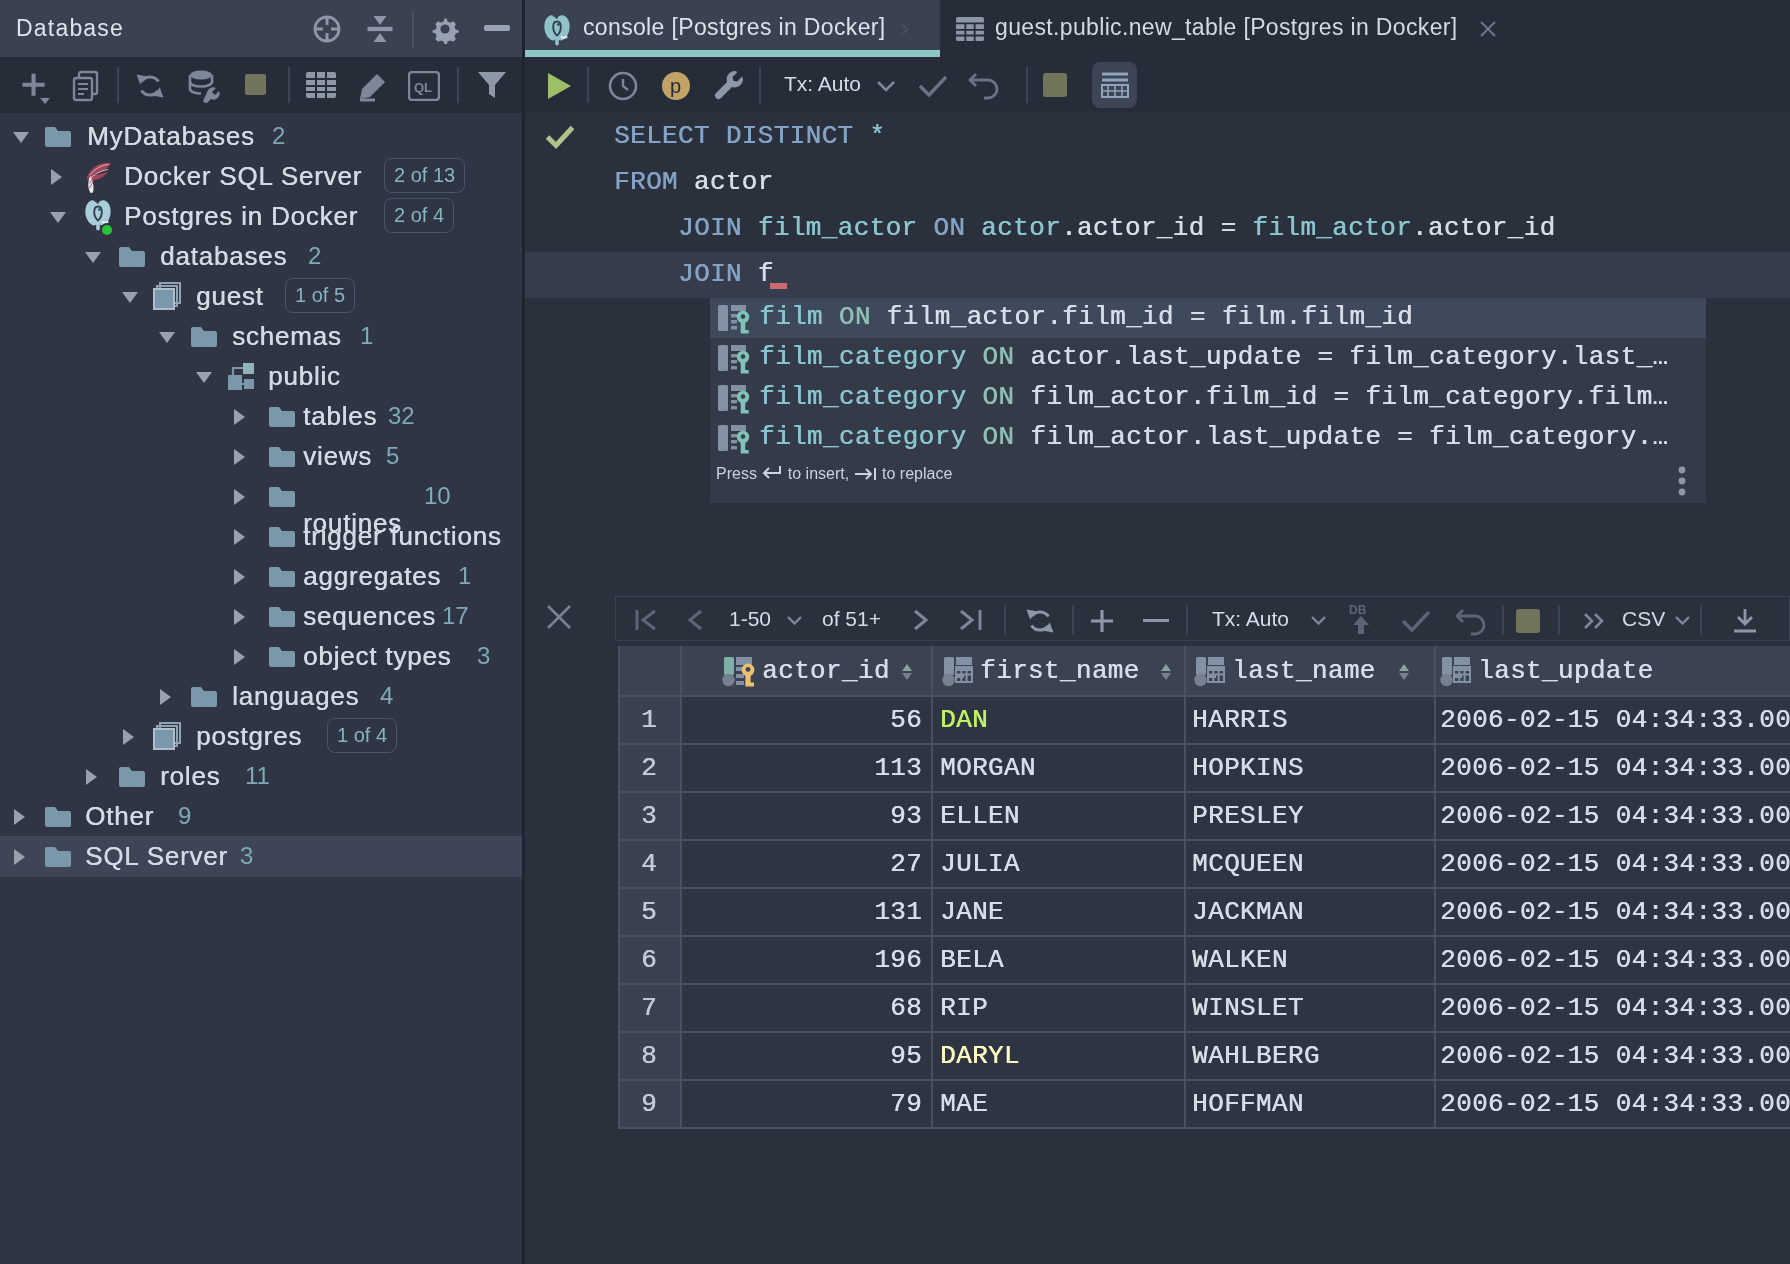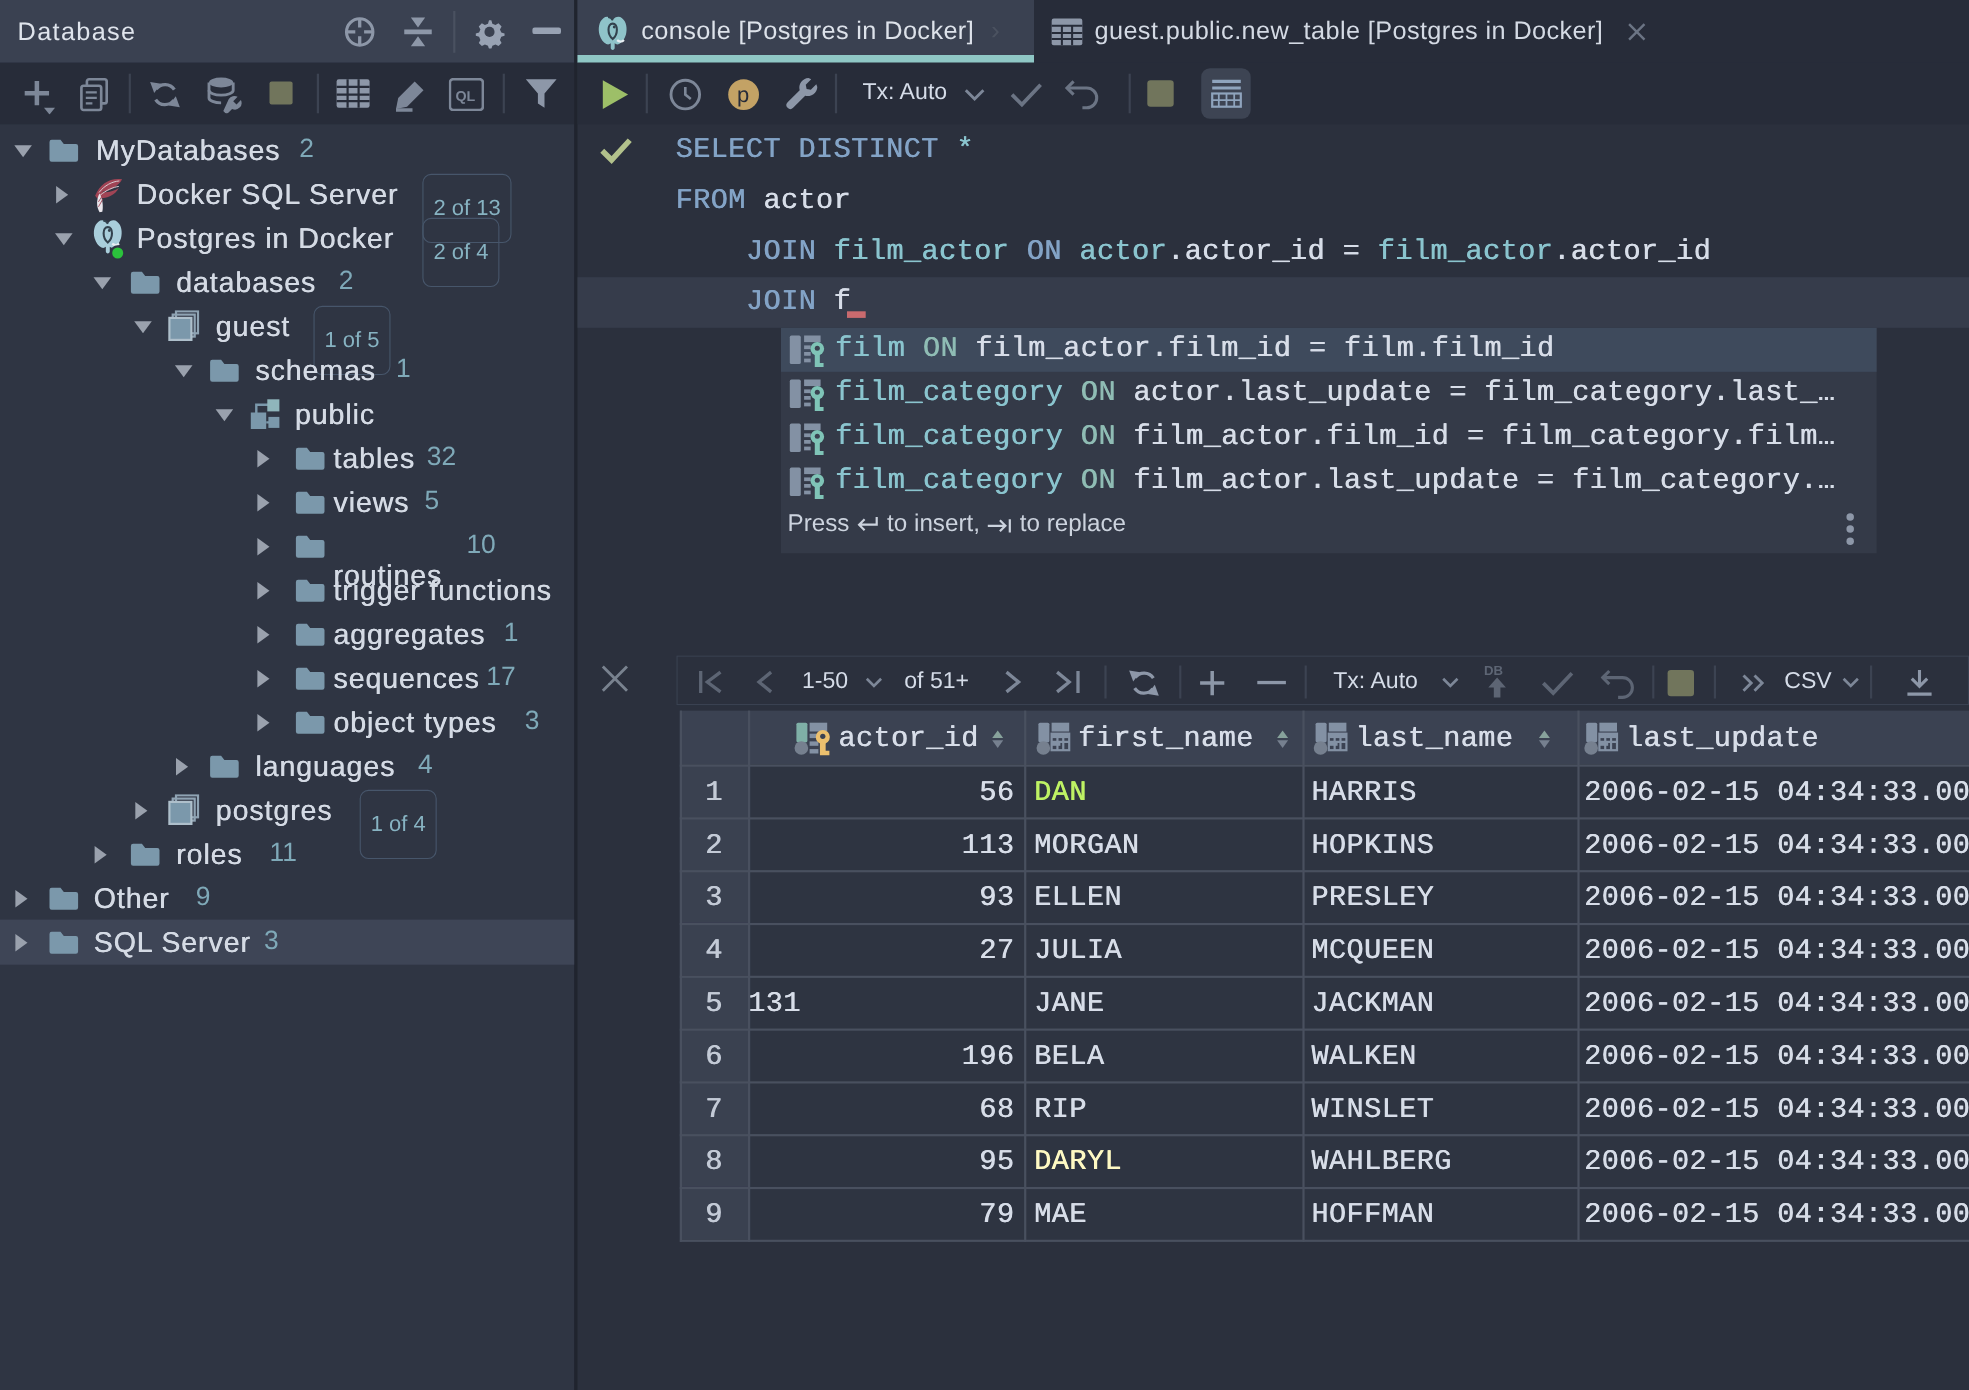--- a/index.html
+++ b/index.html
@@ -7,21 +7,21 @@
   body { position:relative; font-family:"Liberation Sans", sans-serif; }
   .abs { position:absolute; white-space:nowrap; }
   .mono { font-family:"Liberation Mono", monospace; font-size:26px; letter-spacing:0.35px; text-shadow:0.5px 0 0 currentColor; }
   .kw { color:#83a3c6; }
   .tbl { color:#8ac4ce; }
   .pl { color:#d7dde8; }
   .grn { color:#8fbcb4; }
   .treelabel { font-size:26px; letter-spacing:0.8px; color:#d4dae4; white-space:nowrap; text-shadow:0.4px 0 0 currentColor; }
   .cnt { font-size:24px; color:#7fa9b8; }
   .badge { font-size:20px; line-height:1.35; color:#87b3c2; border:1.5px solid #47566b; border-radius:8px;
-           padding:17px 9px; white-space:nowrap; }
+           padding:3px 9px; white-space:nowrap; }
   svg { display:block; }
 </style>
 </head>
 <body>
 
 <div class="abs" id="leftpanel" style="left:0;top:0;width:522px;height:1264px;background:#2f3543;"></div>
 <div class="abs" style="left:0;top:0;width:522px;height:57px;background:#3a4151;"></div>
 <div class="abs" style="left:0;top:57px;width:522px;height:56px;background:#272c39;"></div>
 <div class="abs" style="left:522px;top:0;width:3px;height:1264px;background:#20242e;"></div>
 
@@ -498,21 +498,21 @@
     <rect x="14" y="10" width="6" height="3.4" fill="#8391a4"></rect>
     <rect x="14" y="16" width="6" height="3.4" fill="#8391a4"></rect>
     <rect x="14" y="22" width="6" height="3.4" fill="#8391a4"></rect>
     <circle cx="26" cy="13" r="6.2" fill="#7fc4b7"></circle>
     <circle cx="26" cy="12.6" r="2.3" fill="#3a4150"></circle>
     <path d="M23.7 17 h4.6 v9 h3.4 v3.6 h-8 z" fill="#7fc4b7"></path>
       </svg>
     </div>
     <div class="abs mono" style="left:759px;top:422px;white-space:nowrap;"><span class="tbl">film_category</span><span class="grn"> ON</span><span class="pl"> film_actor.last_update = film_category.…</span></div>
   </div>
-<div class="abs" id="popup-footer" style="left:716px;top:463px;width:984px;height:40px;font-size:22px;color:#ccd3de;">Press <svg style="display:inline-block;vertical-align:-4px" width="22" height="20" viewBox="0 0 22 20">
+<div class="abs" id="popup-footer" style="left:716px;top:463px;width:984px;height:40px;font-size:16px;color:#ccd3de;">Press <svg style="display:inline-block;vertical-align:-4px" width="22" height="20" viewBox="0 0 22 20">
       <path d="M19 3 v7 H4 M8 5 L3 10 l5 5" fill="none" stroke="#ccd3de" stroke-width="2"></path>
     </svg> to insert, <svg style="display:inline-block;vertical-align:-4px" width="24" height="18" viewBox="0 0 24 18">
       <path d="M1 9 h16 M12 4 l5 5 -5 5 M21 3 v12" fill="none" stroke="#ccd3de" stroke-width="2"></path>
     </svg> to replace</div>
 
 <div class="abs" id="res-close" style="left:545px;top:603px;">
     <svg width="28" height="28" viewBox="0 0 28 28">
       <path d="M3 3 L25 25 M25 3 L3 25" stroke="#79828f" stroke-width="2.6"></path>
     </svg>
   </div>
@@ -710,21 +710,21 @@
     <div class="abs" style="left:618px;top:839px;width:62px;height:48px;background:#3a4150;border-top:2px solid #49505f;"></div>
     <div class="abs" style="left:680px;top:839px;width:1110px;height:48px;background:#2e3441;border-top:2px solid #49505f;"></div>
     <div class="abs mono" style="left:618px;top:849px;width:62px;text-align:center;color:#c3cad6;">4</div>
     <div class="abs mono" style="left:680px;top:849px;width:242px;text-align:right;color:#d7dde8;">27</div>
     <div class="abs mono" style="left:940px;top:849px;color:#d7dde8;">JULIA</div>
     <div class="abs mono" style="left:1192px;top:849px;color:#d7dde8;">MCQUEEN</div>
     <div class="abs mono" style="left:1440px;top:849px;color:#d7dde8;white-space:nowrap;">2006-02-15 04:34:33.00</div>
     <div class="abs" style="left:618px;top:887px;width:62px;height:48px;background:#3a4150;border-top:2px solid #49505f;"></div>
     <div class="abs" style="left:680px;top:887px;width:1110px;height:48px;background:#2e3441;border-top:2px solid #49505f;"></div>
     <div class="abs mono" style="left:618px;top:897px;width:62px;text-align:center;color:#c3cad6;">5</div>
-    <div class="abs mono" style="left:680px;top:897px;width:242px;color:#d7dde8;">131</div>
+    <div class="abs mono" style="left:680px;top:897px;width:242px;text-align:right;color:#d7dde8;">131</div>
     <div class="abs mono" style="left:940px;top:897px;color:#d7dde8;">JANE</div>
     <div class="abs mono" style="left:1192px;top:897px;color:#d7dde8;">JACKMAN</div>
     <div class="abs mono" style="left:1440px;top:897px;color:#d7dde8;white-space:nowrap;">2006-02-15 04:34:33.00</div>
     <div class="abs" style="left:618px;top:935px;width:62px;height:48px;background:#3a4150;border-top:2px solid #49505f;"></div>
     <div class="abs" style="left:680px;top:935px;width:1110px;height:48px;background:#2e3441;border-top:2px solid #49505f;"></div>
     <div class="abs mono" style="left:618px;top:945px;width:62px;text-align:center;color:#c3cad6;">6</div>
     <div class="abs mono" style="left:680px;top:945px;width:242px;text-align:right;color:#d7dde8;">196</div>
     <div class="abs mono" style="left:940px;top:945px;color:#d7dde8;">BELA</div>
     <div class="abs mono" style="left:1192px;top:945px;color:#d7dde8;">WALKEN</div>
     <div class="abs mono" style="left:1440px;top:945px;color:#d7dde8;white-space:nowrap;">2006-02-15 04:34:33.00</div>

